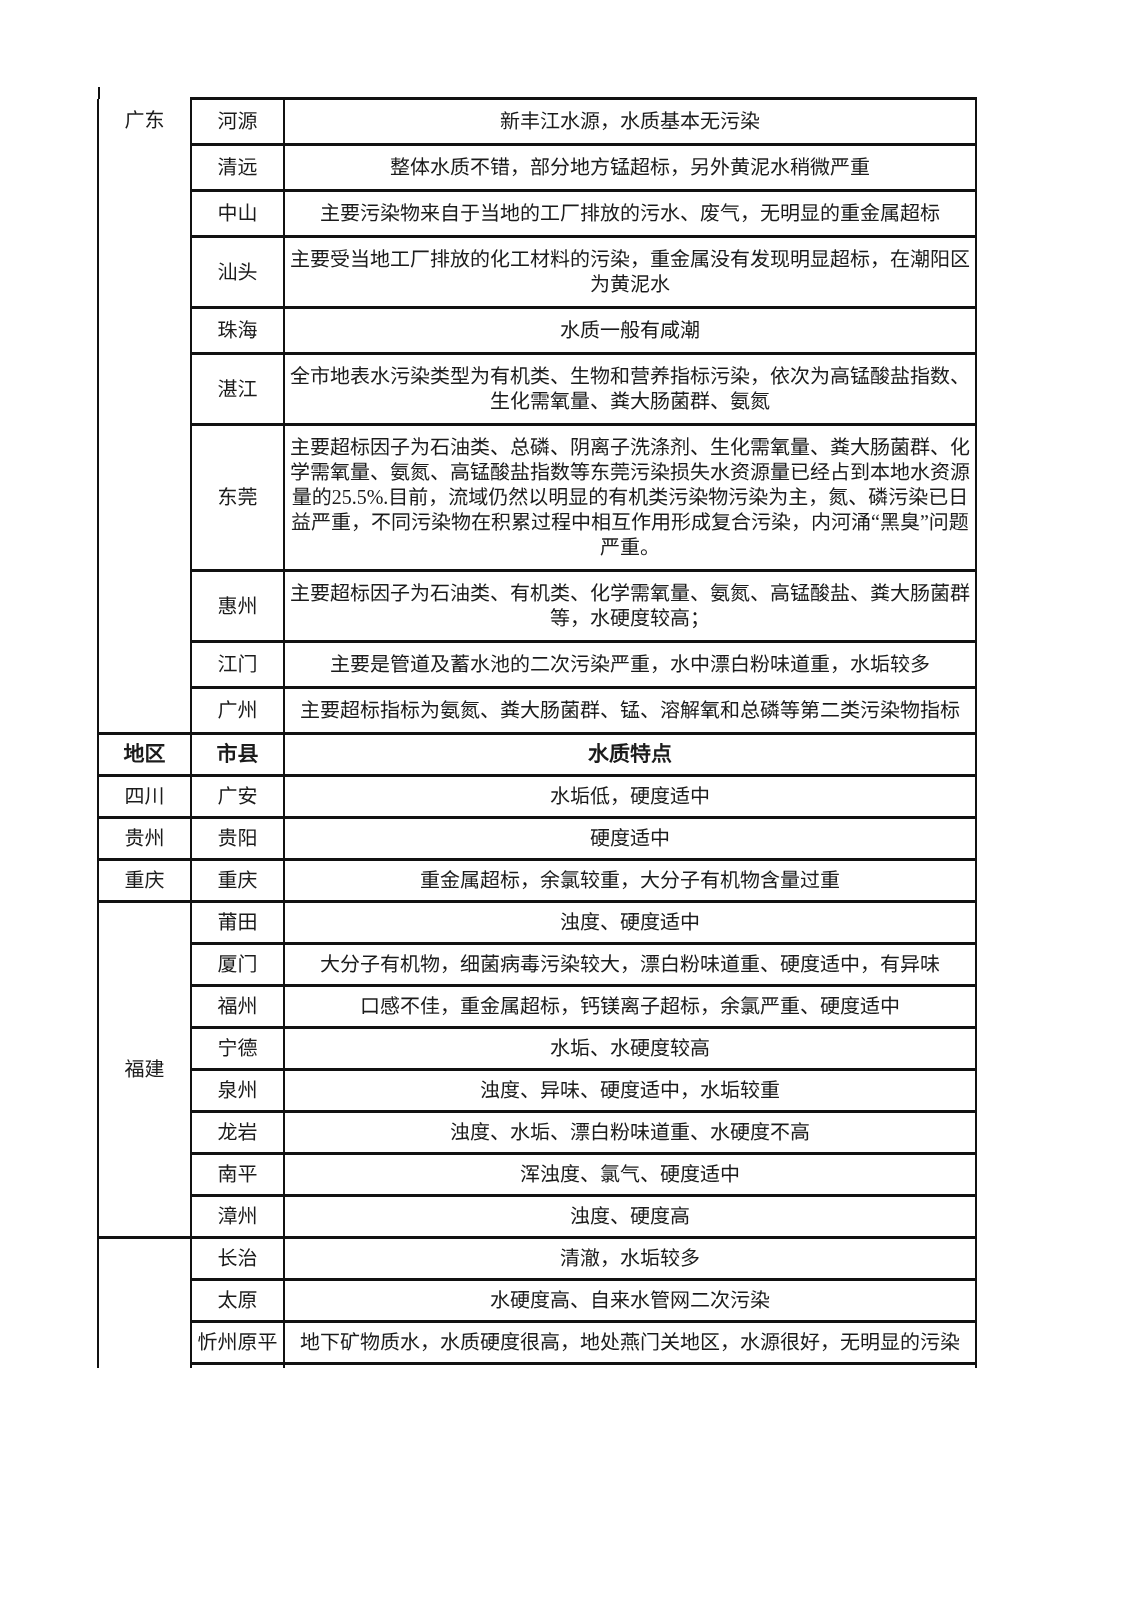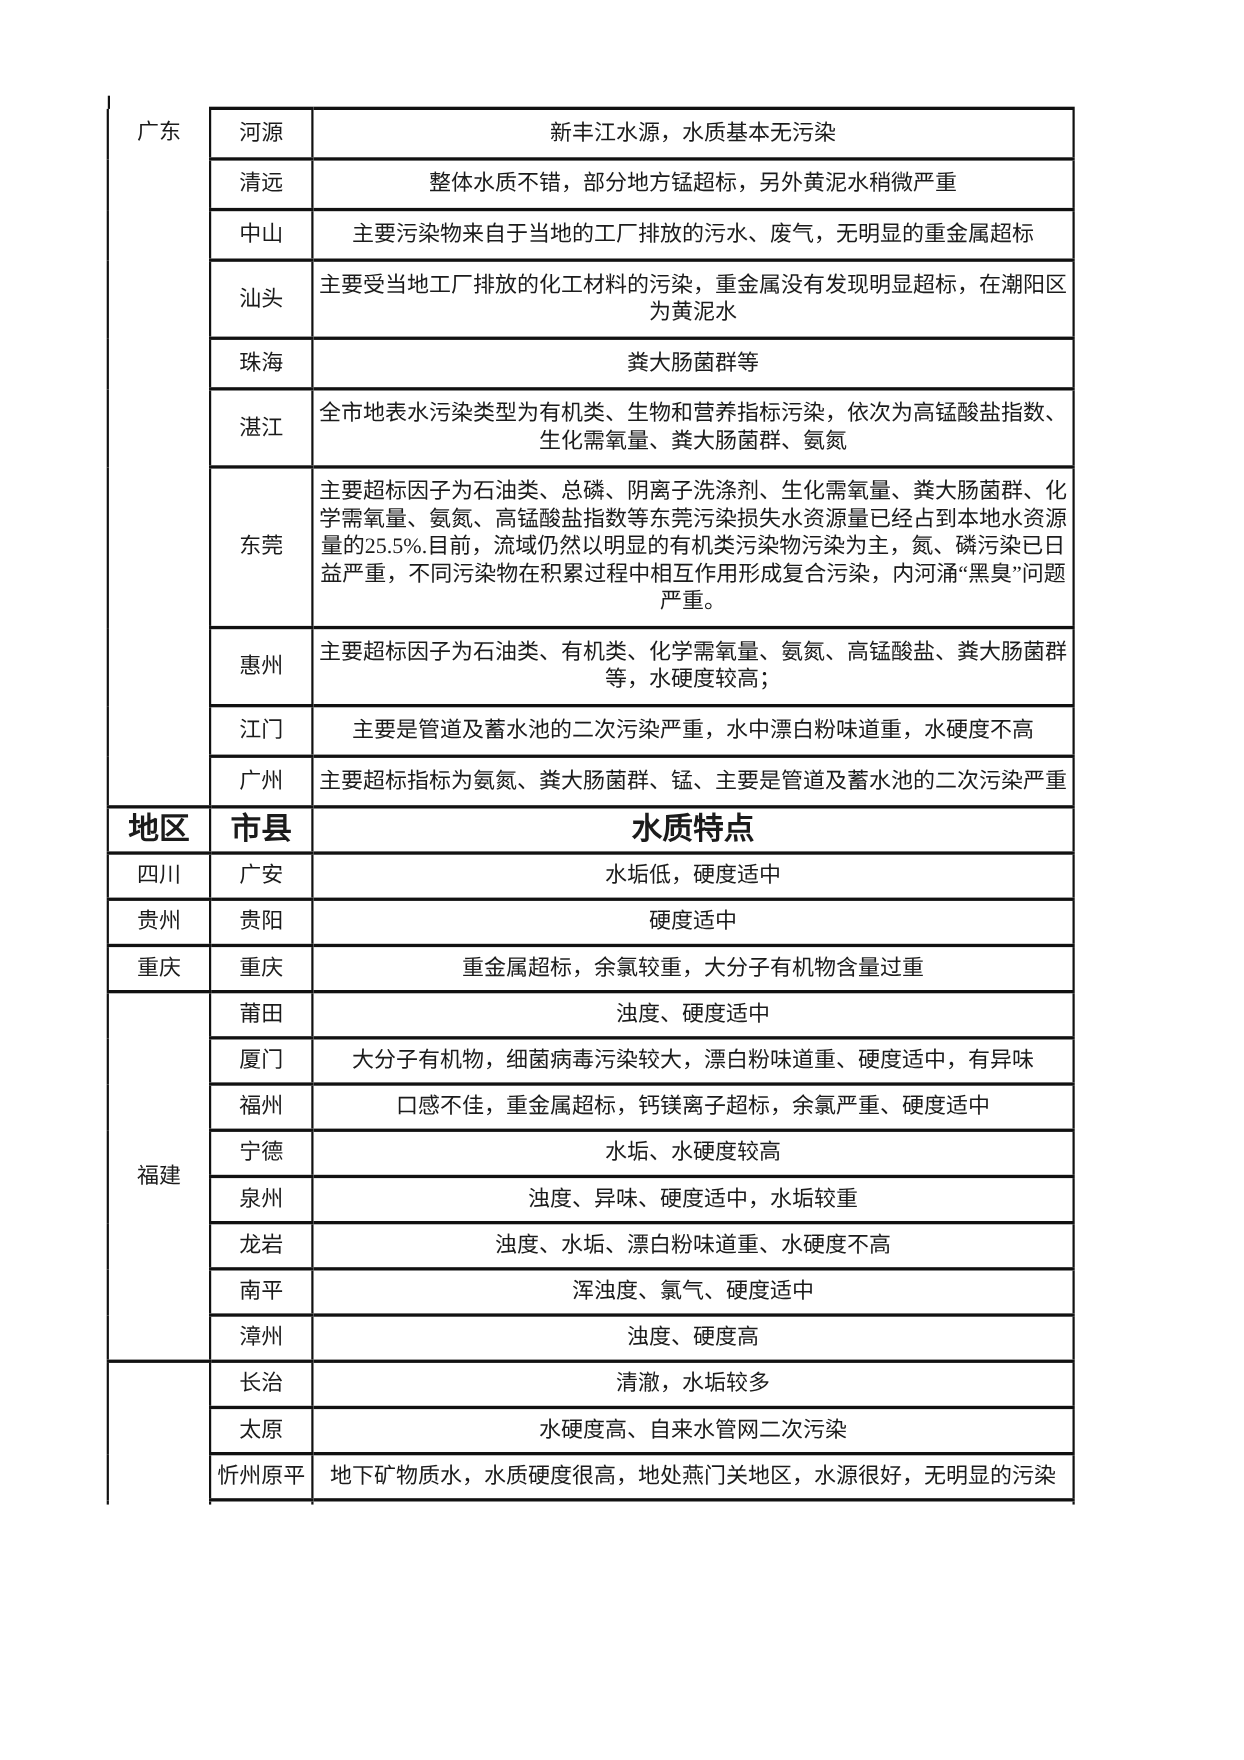--- a/index.html
+++ b/index.html
@@ -64,21 +64,21 @@
     content: "";
     position: absolute;
     left: -1px;
     bottom: -13px;
     width: 2px;
     height: 13px;
     background: #111111;
   }
   tr.header-row td {
     font-weight: bold;
-    font-size: 28px;
+    font-size: 21px;
   }
 </style>
 </head>
 <body>
 
 <div class="page">
   <table class="wq">
     <colgroup>
       <col class="c-region">
       <col class="c-city">
@@ -98,41 +98,41 @@
       <tr>
         <td class="city">中山</td>
         <td class="desc">主要污染物来自于当地的工厂排放的污水、废气，无明显的重金属超标</td>
       </tr>
       <tr>
         <td class="city">汕头</td>
         <td class="desc">主要受当地工厂排放的化工材料的污染，重金属没有发现明显超标，在潮阳区为黄泥水</td>
       </tr>
       <tr>
         <td class="city">珠海</td>
-        <td class="desc">粪大肠菌群等</td>
+        <td class="desc">水质一般有咸潮</td>
       </tr>
       <tr>
         <td class="city">湛江</td>
         <td class="desc">全市地表水污染类型为有机类、生物和营养指标污染，依次为高锰酸盐指数、生化需氧量、粪大肠菌群、氨氮</td>
       </tr>
       <tr>
         <td class="city">东莞</td>
         <td class="desc">主要超标因子为石油类、总磷、阴离子洗涤剂、生化需氧量、粪大肠菌群、化学需氧量、氨氮、高锰酸盐指数等东莞污染损失水资源量已经占到本地水资源量的25.5%.目前，流域仍然以明显的有机类污染物污染为主，氮、磷污染已日益严重，不同污染物在积累过程中相互作用形成复合污染，内河涌“黑臭”问题严重。</td>
       </tr>
       <tr>
         <td class="city">惠州</td>
         <td class="desc">主要超标因子为石油类、有机类、化学需氧量、氨氮、高锰酸盐、粪大肠菌群等，水硬度较高；</td>
       </tr>
       <tr>
         <td class="city">江门</td>
-        <td class="desc">主要是管道及蓄水池的二次污染严重，水中漂白粉味道重，水硬度不高</td>
+        <td class="desc">主要是管道及蓄水池的二次污染严重，水中漂白粉味道重，水垢较多</td>
       </tr>
       <tr>
         <td class="city">广州</td>
-        <td class="desc">主要超标指标为氨氮、粪大肠菌群、锰、主要是管道及蓄水池的二次污染严重</td>
+        <td class="desc">主要超标指标为氨氮、粪大肠菌群、锰、溶解氧和总磷等第二类污染物指标</td>
       </tr>
     </tbody>
 
     <tbody>
       <tr class="header-row">
         <td>地区</td>
         <td>市县</td>
         <td>水质特点</td>
       </tr>
     </tbody>

